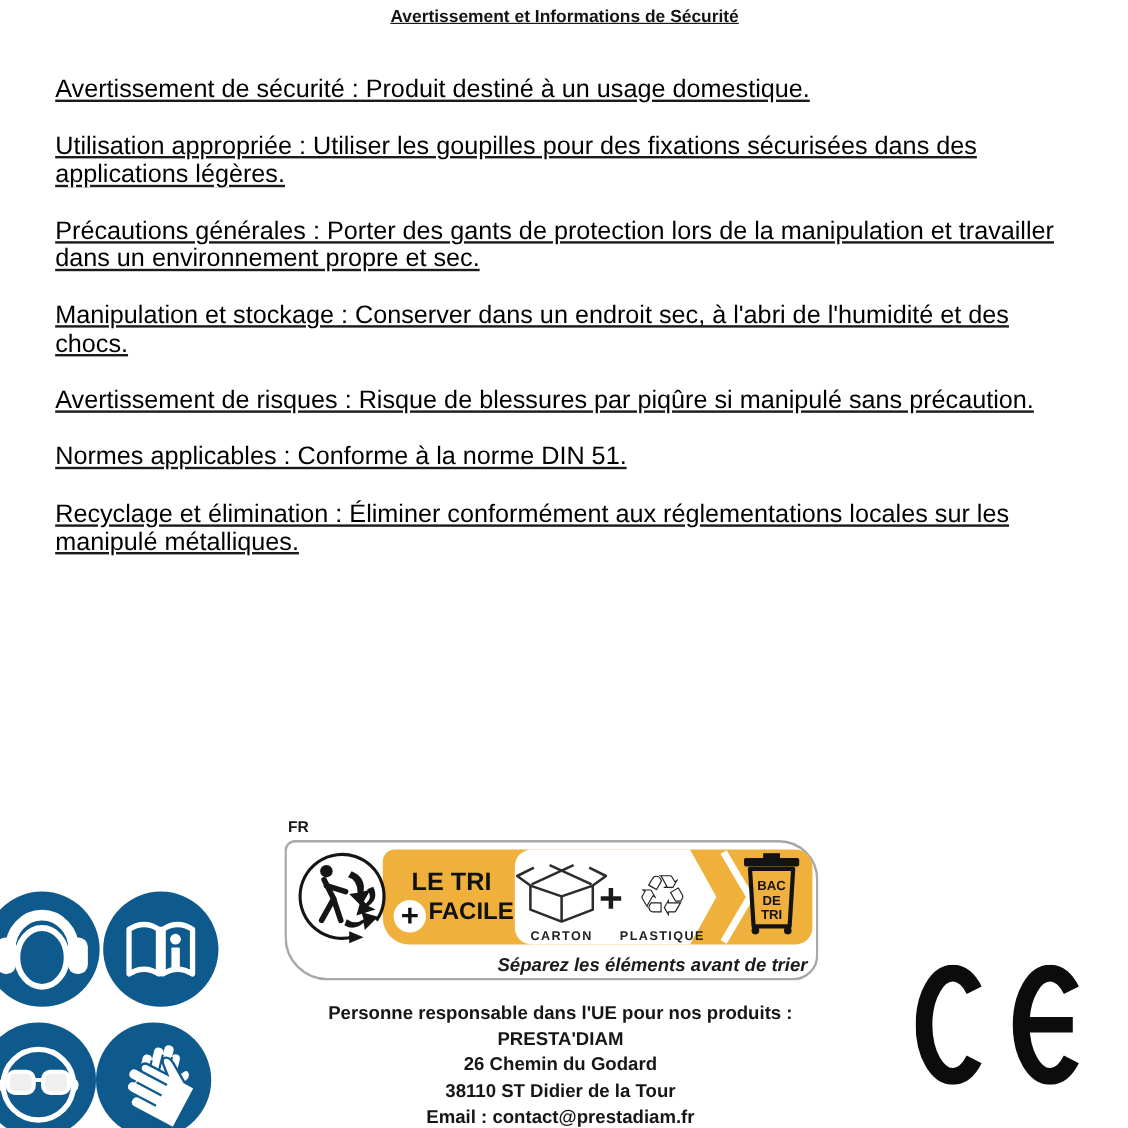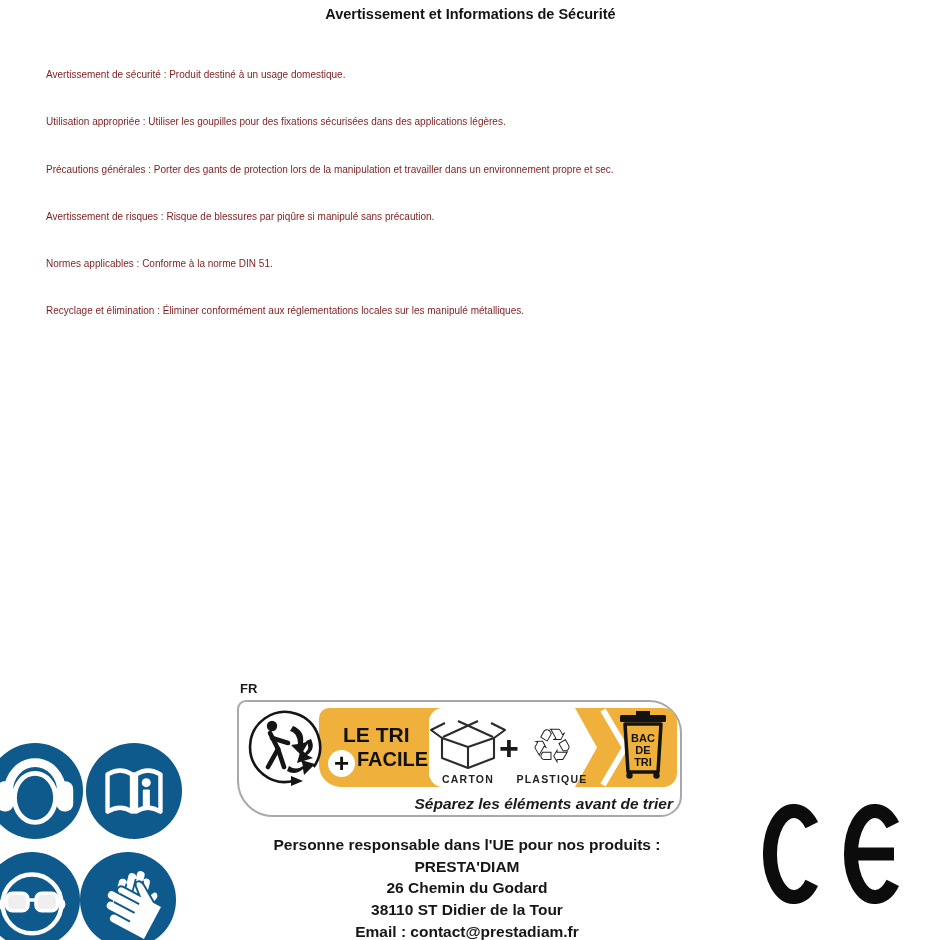--- a/index.html
+++ b/index.html
@@ -1,39 +1,40 @@
 <!DOCTYPE html>
 <html><head>
 <meta charset="utf-8">
 <style>
   html,body{margin:0;padding:0;background:#fff;}
   .page{position:relative;width:940px;height:940px;background:#ffffff;overflow:hidden;
         font-family:"Liberation Sans","DejaVu Sans",sans-serif;color:#1b1b1b;}
-  .doc{position:absolute;left:46px;top:6px;width:849px;}
+  .doc{position:absolute;left:46px;top:6px;width:849px;text-decoration:underline;}
   .doc h1{font-size:14.5px;font-weight:bold;text-align:center;margin:0;color:#141414;}
-  .doc p{font-size:10px;line-height:23.3px;margin:24px 0 0 0;color:#7f1d1d;}
+  .doc p{font-size:21px;line-height:23.3px;margin:24px 0 0 0;color:#000000;}
   .doc p.first{margin-top:41px;}
   .fr-label{position:absolute;left:240px;top:681px;font-size:13px;font-weight:bold;color:#1a1a1a;text-align:right;}
   .info-tri{position:absolute;left:237px;top:700px;width:445px;height:117px;}
   .address{position:absolute;left:150px;top:834px;width:634px;text-align:center;
            font-weight:bold;font-size:15.5px;line-height:21.7px;color:#161616;}
   .picto{position:absolute;}
   .ce{position:absolute;left:763px;top:804px;width:140px;height:100px;}
   svg text{font-family:"Liberation Sans","DejaVu Sans",sans-serif;}
 </style>
 </head>
 <body>
 
 <div class="page">
 
   <div class="doc">
     <h1>Avertissement et Informations de Sécurité</h1>
     <p class="first">Avertissement de sécurité : Produit destiné à un usage domestique.</p>
     <p>Utilisation appropriée : Utiliser les goupilles pour des fixations sécurisées dans des applications légères.</p>
     <p>Précautions générales : Porter des gants de protection lors de la manipulation et travailler dans un environnement propre et sec.</p>
+    <p>Manipulation et stockage : Conserver dans un endroit sec, à l'abri de l'humidité et des chocs.</p>
     <p>Avertissement de risques : Risque de blessures par piqûre si manipulé sans précaution.</p>
     <p>Normes applicables : Conforme à la norme DIN 51.</p>
     <p>Recyclage et élimination : Éliminer conformément aux réglementations locales sur les manipulé métalliques.</p>
   </div>
 
   <svg class="picto" style="left:-14px;top:742px" width="98" height="98" viewBox="0 0 100 100">
     <circle cx="50" cy="50" r="49" fill="#0F5A8C"></circle>
     <path d="M 23,50 A 27,29 0 0 1 77,50" fill="none" stroke="#fff" stroke-width="9"></path>
     <rect x="11" y="40" width="17" height="31" rx="8" fill="#fff"></rect>
     <rect x="72" y="40" width="17" height="31" rx="8" fill="#fff"></rect>

